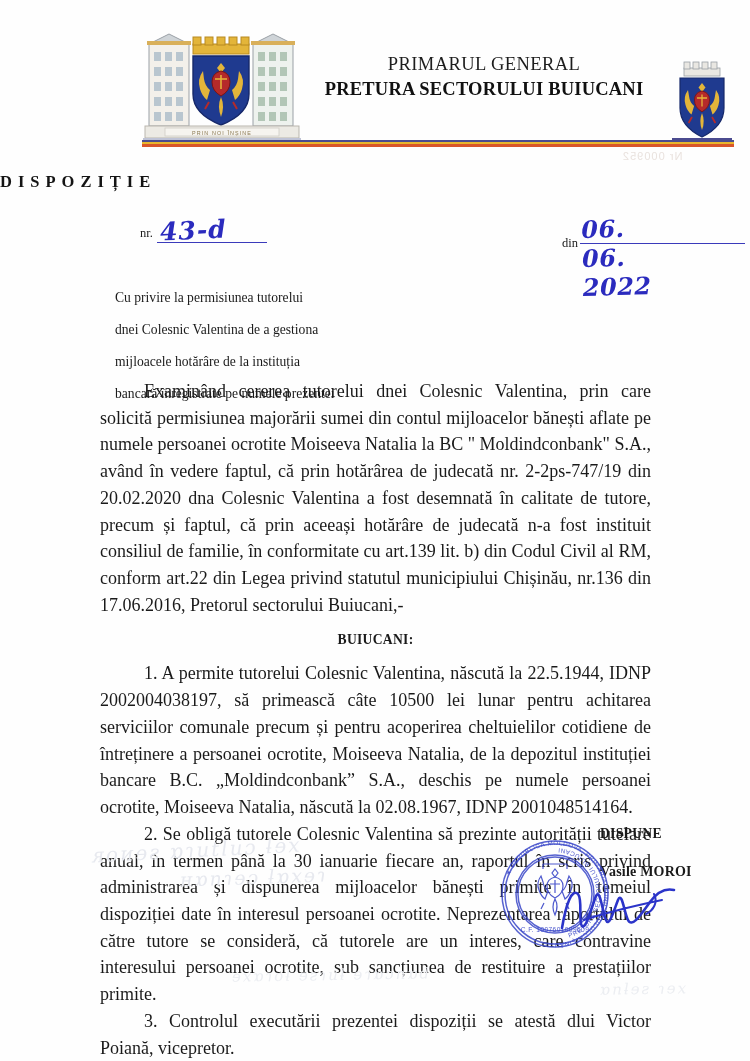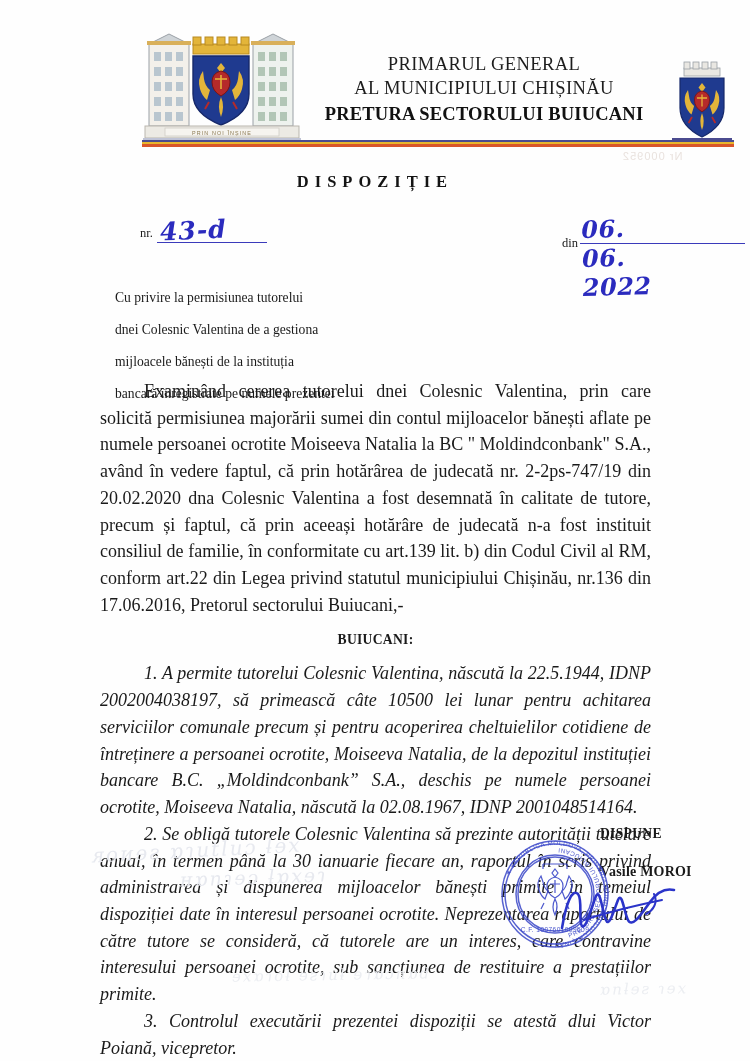--- a/index.html
+++ b/index.html
@@ -22,21 +22,21 @@
   .tc{position:absolute;left:0;width:100%;}
   .tc1{top:0;height:2px;background:#4b4b8f;}
   .tc2{top:2px;height:2px;background:#e8b62c;}
   .tc3{top:4px;height:3px;background:#d9562a;}
 
   
   .serial-bleed{position:absolute;left:622px;top:150px;font-size:11px;color:#e9e2de;
     transform:scaleX(-1);letter-spacing:1px;font-family:"Liberation Sans",sans-serif;}
 
   
-  .doc-type{position:absolute;left:0;top:172px;width:750px;text-align:center;
+  .doc-type{position:absolute;left:0;top:172px;width:750px;text-align:left;
     font-size:16.5px;font-weight:bold;letter-spacing:6px;color:#141414;}
 
   .numline{position:absolute;left:0;top:212px;width:594px;height:34px;}
   .nr-label{position:absolute;left:140px;top:14px;font-size:12.5px;}
   .nr-rule{position:absolute;left:157px;top:30px;width:110px;height:1.3px;background:#3b3bbb;}
   .nr-hand{position:absolute;left:160px;top:4px;font-size:25px;color:#2b2bbe;
     font-family:"DejaVu Serif",serif;font-style:italic;font-weight:bold;
     transform:rotate(-2.5deg);letter-spacing:1px;}
   .din-label{position:absolute;left:562px;top:14px;font-size:12.5px;margin-top:10px;}
   .din-rule{position:absolute;left:580px;top:31px;width:165px;height:1.3px;background:#3b3bbb;}
@@ -47,21 +47,21 @@
   
   .subject{position:absolute;left:103px;top:276px;width:285px;
     font-size:13.6px;line-height:1.46;text-align:justify;text-justify:inter-word;}
   .subject div{margin:12px;}
 
   
   .body-wrap{position:absolute;left:100px;top:378px;width:551px;}
   p.par{margin:0;font-size:18px;line-height:1.485;text-align:justify;text-justify:inter-word;}
   p.par.ind{text-indent:44px;}
   .dispune{margin:14px 0 12px 0;text-align:center;font-size:13.6px;font-weight:bold;letter-spacing:.3px;}
-  .blk{margin-top:0;font-style:italic;}
+  .blk{margin-top:0;}
 
   
   .sig{position:absolute;left:600px;top:826px;width:140px;text-align:left;}
   .sig-role{font-size:13.6px;font-weight:bold;letter-spacing:.3px;}
   .sig-name{margin-top:22px;font-size:14px;font-weight:bold;letter-spacing:.2px;}
 
   .stamp{position:absolute;left:497px;top:836px;width:116px;height:116px;}
   .sig-scribble{position:absolute;left:558px;top:880px;width:120px;height:62px;}
 
   
@@ -153,21 +153,20 @@
 
         <rect x="2" y="96" width="154" height="12" fill="#eceae4" stroke="#b9b6ae" stroke-width="1"></rect>
         <rect x="22" y="98" width="114" height="8" fill="#f6f4ef" stroke="#cfcdc6" stroke-width=".8"></rect>
         <text x="79" y="104.6" font-family="'Liberation Sans',sans-serif" font-size="5.4" fill="#8b7a52" text-anchor="middle" letter-spacing="1.1">PRIN NOI ÎNȘINE</text>
         <rect x="0" y="108" width="158" height="2" fill="#bfc3d6"></rect>
       </svg>
     </div>
 
     <div class="title-block">
       <div class="t-line1">PRIMARUL GENERAL</div>
-      <div class="t-line2">AL MUNICIPIULUI CHIȘINĂU</div>
       <div class="t-line3">PRETURA SECTORULUI BUIUCANI</div>
     </div>
 
     <div class="crest-right">
       <svg viewBox="0 0 60 86" width="60" height="86">
         <g>
           <rect x="12" y="10" width="36" height="8" fill="#e9e7e2" stroke="#9aa0a6" stroke-width=".8"></rect>
           <g fill="#e9e7e2" stroke="#9aa0a6" stroke-width=".8">
             <rect x="12" y="4" width="6" height="7"></rect>
               <rect x="21" y="4" width="6" height="7"></rect>
@@ -207,21 +206,21 @@
     <span class="nr-hand">43-d</span>
 
     <span class="din-label">din</span>
     <span class="din-rule"></span>
     <span class="din-hand">06. 06. 2022</span>
   </div>
 
   <div class="subject">
     <div>Cu privire la permisiunea tutorelui</div>
     <div>dnei  Colesnic Valentina de a gestiona</div>
-    <div>mijloacele bănești de la instituția</div>
+    <div>mijloacele hotărâre de la instituția</div>
     <div>bancară înregistrate pe numele prezentei</div>
   </div>
 
   <div class="body-wrap">
     <p class="par ind">Examinând cererea tutorelui dnei Colesnic Valentina, prin care solicită permisiunea majorării sumei din contul mijloacelor bănești aflate pe numele persoanei ocrotite Moiseeva Natalia la BC " Moldindconbank" S.A., având în vedere faptul, că prin hotărârea de judecată nr. 2-2ps-747/19 din 20.02.2020 dna Colesnic Valentina a fost desemnată în calitate de tutore, precum și faptul, că prin aceeași hotărâre de judecată n-a fost instituit consiliul de familie, în conformitate cu art.139 lit. b) din Codul Civil al RM, conform art.22 din Legea privind statutul municipiului Chișinău, nr.136 din 17.06.2016, Pretorul sectorului Buiucani,-</p>
     <div class="dispune">BUIUCANI:</div>
     <p class="par ind blk">1. A permite tutorelui Colesnic Valentina, născută la 22.5.1944,  IDNP 2002004038197, să primească câte 10500 lei lunar pentru achitarea serviciilor comunale precum și pentru acoperirea cheltuielilor cotidiene de întreținere a persoanei ocrotite, Moiseeva Natalia, de la depozitul instituției bancare  B.C. „Moldindconbank” S.A., deschis pe numele persoanei ocrotite, Moiseeva Natalia, născută la 02.08.1967, IDNP 2001048514164.</p>
     <p class="par ind blk">2. Se obligă tutorele Colesnic Valentina să prezinte autorității tutelare anual, în termen până la 30 ianuarie fiecare an, raportul în scris privind administrarea și dispunerea mijloacelor bănești primite în temeiul dispoziției date în interesul persoanei ocrotite. Neprezentarea raportului de către tutore se consideră, că tutorele are un interes, care contravine interesului persoanei ocrotite, sub sancțiunea de restituire a prestațiilor primite.</p>
     <p class="par ind blk">3. Controlul executării prezentei dispoziții se atestă dlui Victor Poiană, vicepretor.</p>
   </div>

